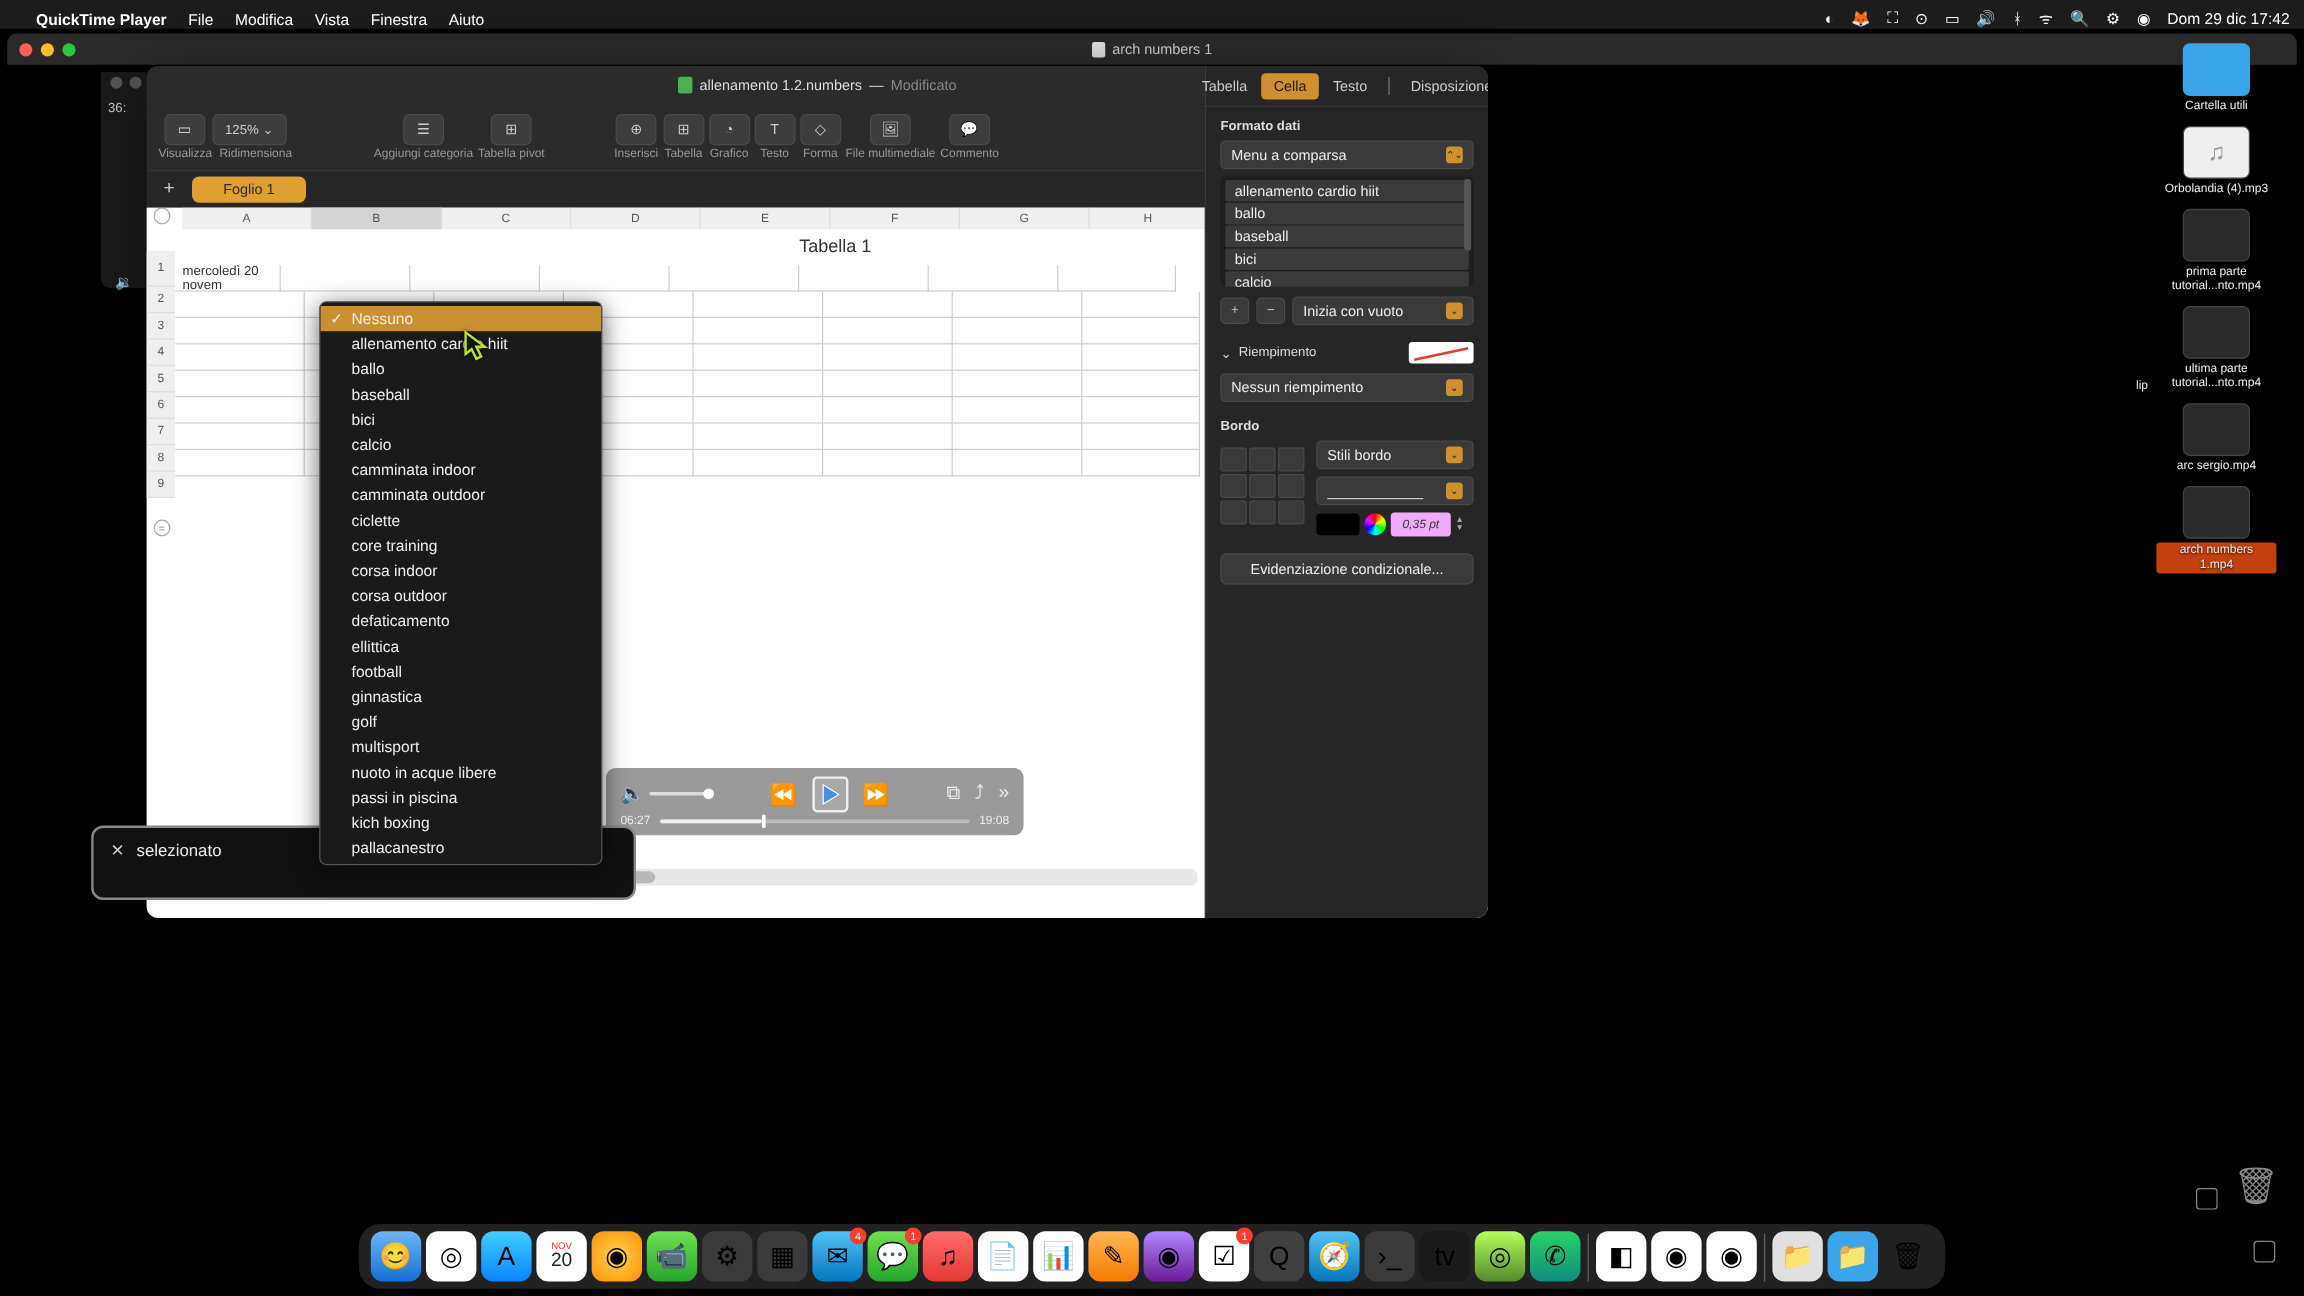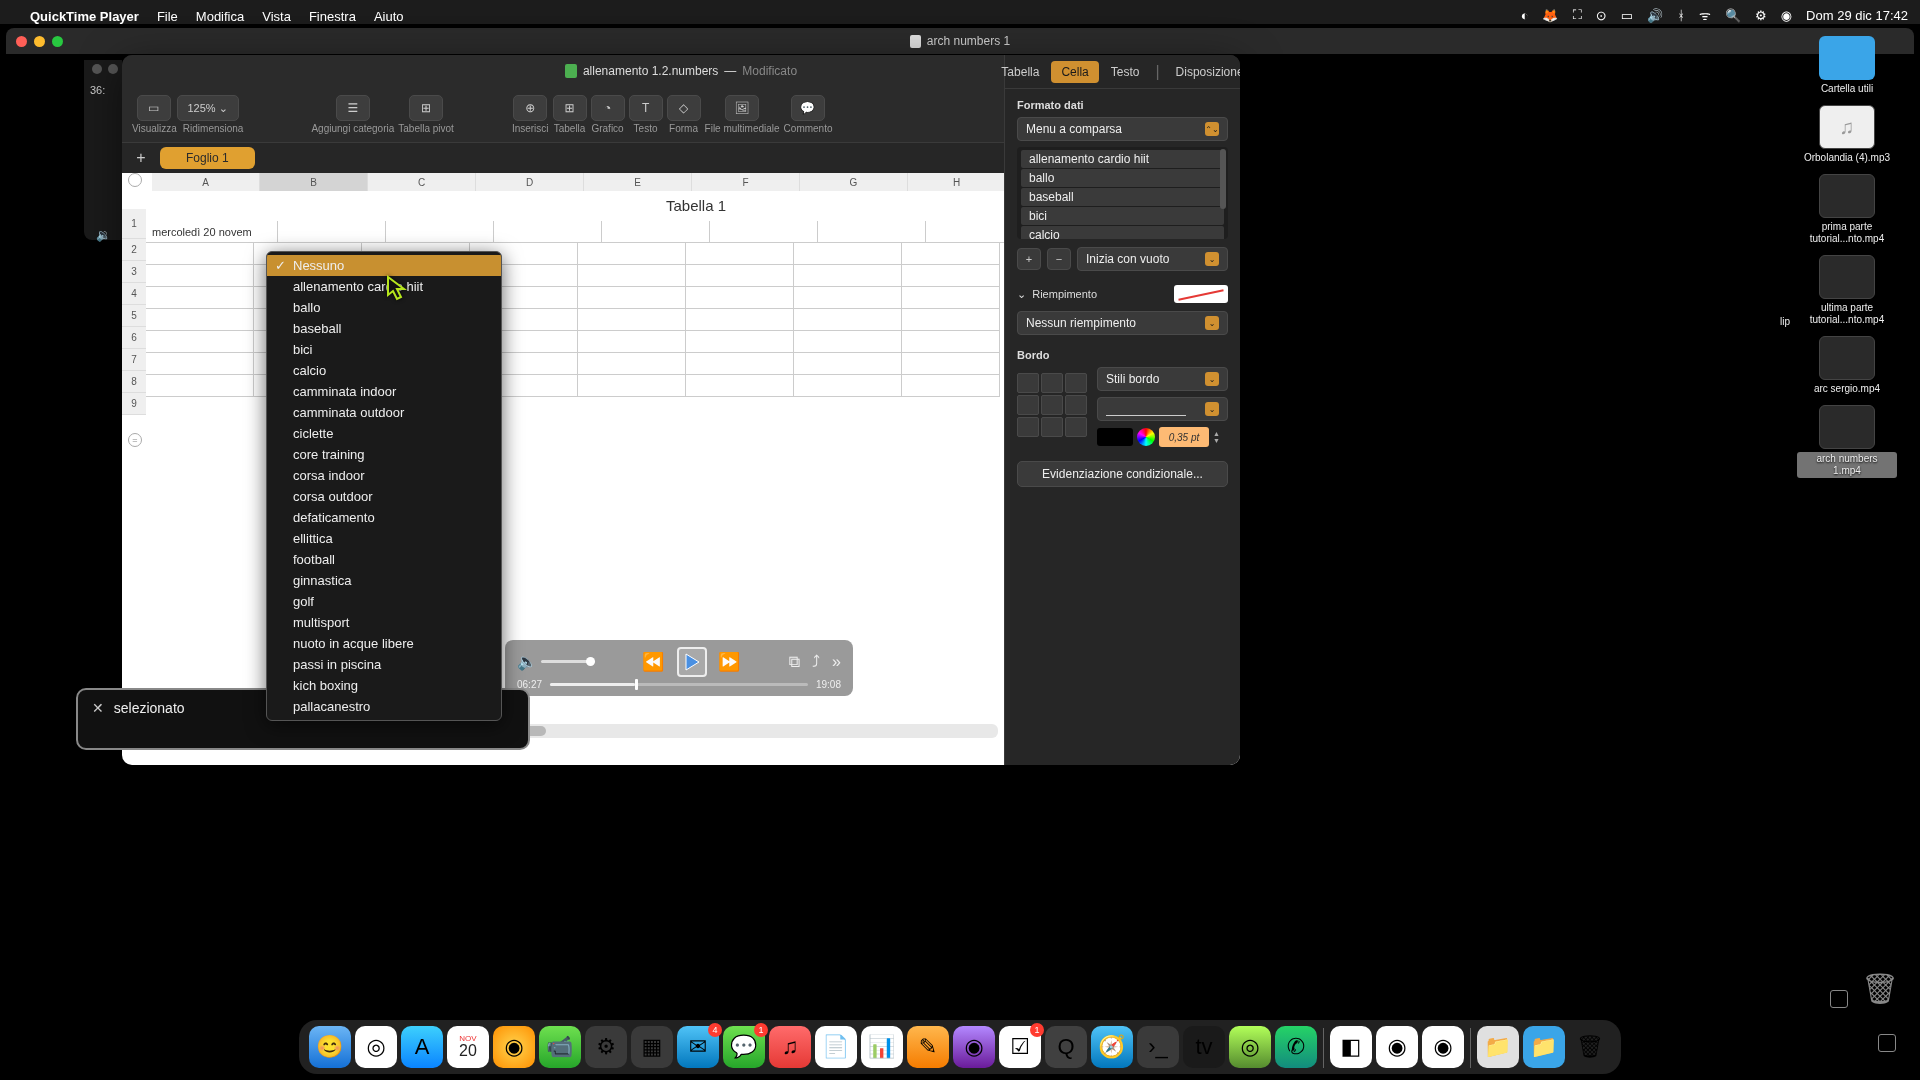--- a/index.html
+++ b/index.html
@@ -82,21 +82,21 @@
 .insp-row { display: flex; gap: 6px; margin-top: 8px; align-items: center; }
 .insp-btn-sm { width: 24px; height: 22px; background: #3a3a3a; border: 1px solid #4a4a4a; border-radius: 4px; display: flex; align-items: center; justify-content: center; color: #ccc; }
 .insp-collapse { display: flex; align-items: center; gap: 6px; margin-top: 14px; }
 .fill-swatch { width: 54px; height: 18px; background: #fff; border-radius: 3px; position: relative; margin-left: auto; }
 .fill-swatch::after { content: ''; position: absolute; top: 50%; left: 4px; right: 4px; height: 2px; background: #e53935; transform: rotate(-12deg); }
 .border-grid { display: grid; grid-template-columns: repeat(3, 22px); grid-template-rows: repeat(3, 20px); gap: 2px; margin-top: 6px; }
 .border-cell { background: #3a3a3a; border: 1px solid #4a4a4a; border-radius: 2px; }
 .border-controls { display: flex; flex-direction: column; gap: 6px; }
 .color-swatch { width: 36px; height: 18px; background: #000; border-radius: 3px; }
 .color-wheel { width: 18px; height: 18px; border-radius: 50%; background: conic-gradient(red, yellow, lime, cyan, blue, magenta, red); }
-.pt-input { width: 50px; height: 20px; background: #fdba74; border-radius: 3px; font-size: 10px; display: flex; align-items: center; justify-content: center; color: #333; font-style: italic; }
+.pt-input { width: 50px; height: 20px; background: #f0abfc; border-radius: 3px; font-size: 10px; display: flex; align-items: center; justify-content: center; color: #333; font-style: italic; }
 .cond-btn { width: 100%; margin-top: 14px; background: #3a3a3a; border: 1px solid #4a4a4a; border-radius: 5px; padding: 5px; text-align: center; font-size: 12px; color: #eee; }
 
 
 .qt-bg { position: absolute; top: 60px; left: 84px; width: 38px; height: 180px; background: #1a1a1a; border-radius: 0 0 0 8px; }
 .qt-bg-dots { position: absolute; top: 64px; left: 92px; display: flex; gap: 6px; }
 .qt-bg-dots .d { width: 10px; height: 10px; border-radius: 50%; background: #555; }
 .qt-time { position: absolute; top: 84px; left: 90px; color: #ccc; font-size: 11px; }
 .qt-vol-icon { position: absolute; top: 228px; left: 96px; color: #ccc; font-size: 12px; }
 
 
@@ -119,21 +119,21 @@
 .caption-close { color: #ccc; font-size: 14px; }
 .caption-text { color: #eee; font-size: 14px; }
 
 
 .desktop-icons { position: absolute; top: 36px; right: 18px; width: 110px; display: flex; flex-direction: column; gap: 10px; align-items: center; }
 .d-icon { display: flex; flex-direction: column; align-items: center; gap: 3px; width: 100px; }
 .d-icon .thumb { width: 56px; height: 44px; background: #2a2a2a; border-radius: 6px; border: 1px solid #444; display: flex; align-items: center; justify-content: center; font-size: 20px; }
 .d-icon .thumb.folder { background: #3aa5e8; border: none; }
 .d-icon .thumb.audio { background: #efefef; color: #999; }
 .d-icon .label { color: #eee; font-size: 10px; text-align: center; line-height: 1.2; text-shadow: 0 1px 2px #000; }
-.d-icon .label.sel { background: #737373; border-radius: 3px; padding: 1px 9px; }
+.d-icon .label.sel { background: #c2410c; border-radius: 3px; padding: 1px 9px; }
 
 
 .dock { position: absolute; bottom: 6px; left: 50%; transform: translateX(-50%); background: rgba(60,60,60,0.55); border-radius: 18px; padding: 6px 10px; display: flex; gap: 4px; align-items: flex-end; }
 .dock-icon { width: 42px; height: 42px; border-radius: 10px; display: flex; align-items: center; justify-content: center; font-size: 22px; position: relative; }
 .dock-sep { width: 1px; height: 40px; background: rgba(255,255,255,0.3); margin: 0 2px; }
 .badge { position: absolute; top: -3px; right: -3px; background: #ff3b30; color: #fff; font-size: 9px; border-radius: 8px; min-width: 14px; height: 14px; display: flex; align-items: center; justify-content: center; padding: 0 3px; }
 
 .trash-right { position: absolute; bottom: 70px; right: 20px; width: 40px; height: 44px; color: #888; font-size: 30px; display: flex; align-items: center; justify-content: center; }
 .corner-ico { position: absolute; bottom: 72px; right: 72px; width: 18px; height: 18px; border: 1.5px solid #888; border-radius: 3px; }
 .corner-ico2 { position: absolute; bottom: 28px; right: 24px; width: 18px; height: 18px; border: 1.5px solid #888; border-radius: 3px; }
@@ -302,21 +302,21 @@
       <div class="row-h">4</div>
       <div class="row-h">5</div>
       <div class="row-h">6</div>
       <div class="row-h">7</div>
       <div class="row-h">8</div>
       <div class="row-h">9</div>
     </div>
     <div class="eq-circle">=</div>
     <div class="grid">
       <div class="g-row">
-        <div class="g-cell" style="width:132px">mercoledì 20 novem</div>
+        <div class="g-cell" style="width:88px">mercoledì 20 novem</div>
         <div class="g-cell" style="width:108px"></div>
         <div class="g-cell" style="width:108px"></div>
         <div class="g-cell" style="width:108px"></div>
         <div class="g-cell" style="width:108px"></div>
         <div class="g-cell" style="width:108px"></div>
         <div class="g-cell" style="width:108px"></div>
         <div class="g-cell" style="width:98px"></div>
       </div>
       <div class="g-row">
           <div class="g-cell" style="width:108px"></div>

